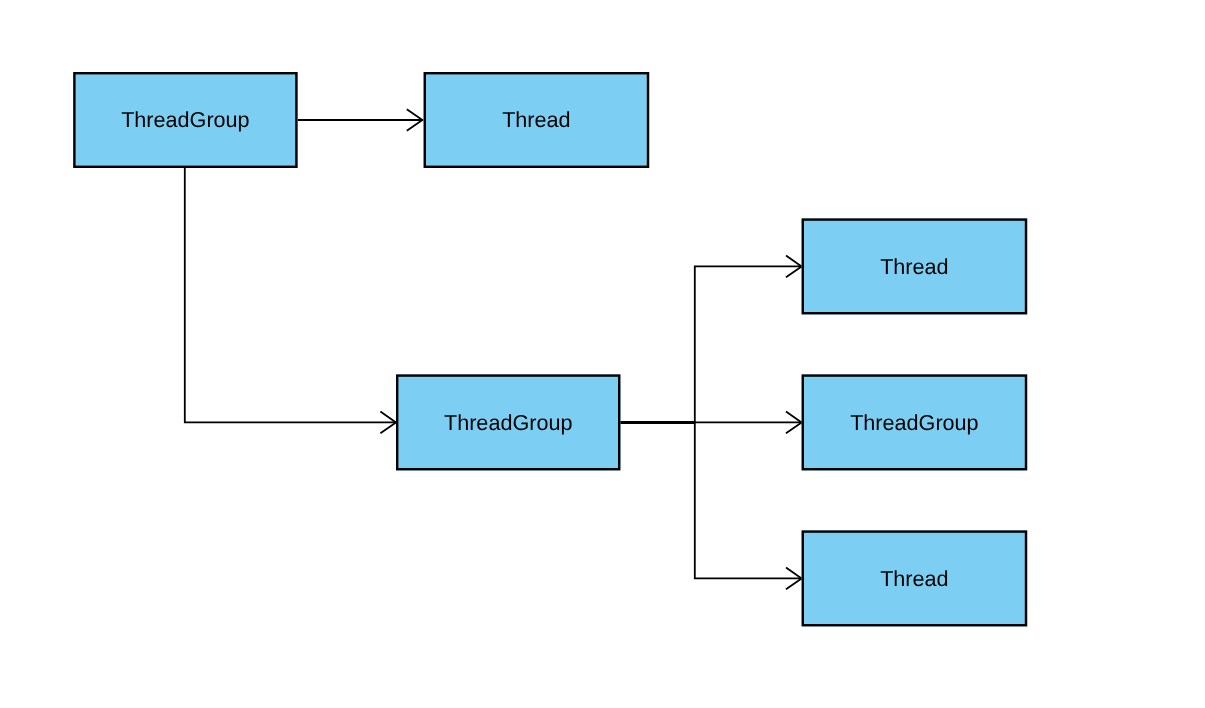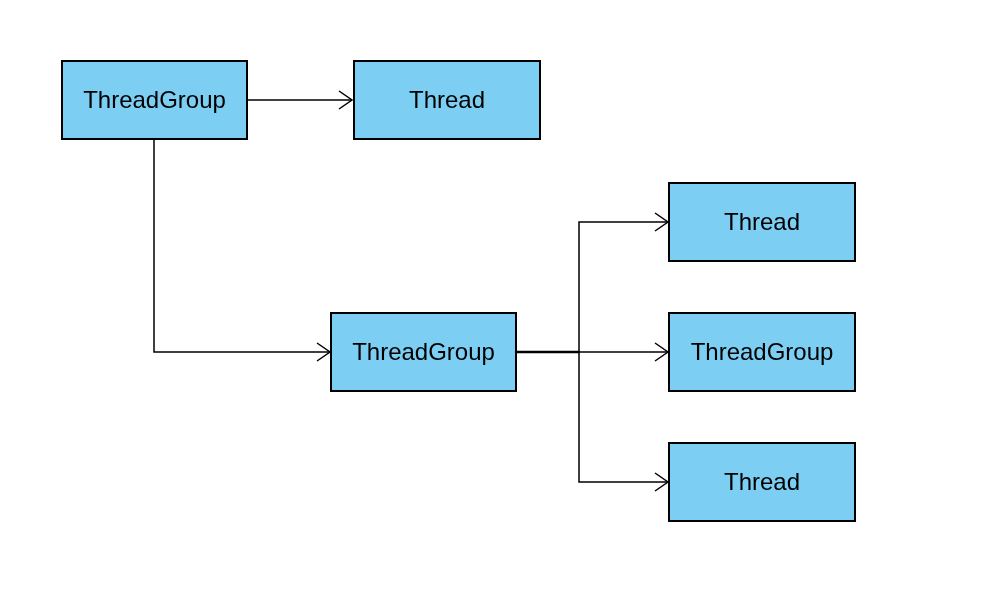--- a/index.html
+++ b/index.html
@@ -34,21 +34,21 @@
     fill: none;
   }
   .node {
     position: absolute;
     box-sizing: border-box;
     background: var(--node-fill, #7CCEF2);
     border: 2px solid var(--node-border, #000000);
     display: flex;
     align-items: center;
     justify-content: center;
-    font-size: 24px;
+    font-size: 18px;
     color: #000000;
     white-space: nowrap;
   }
   .node-root-threadgroup   { left: 61px;  top: 60px;  width: 187px; height: 80px; }
   .node-thread-top         { left: 353px; top: 60px;  width: 188px; height: 80px; }
   .node-mid-threadgroup    { left: 330px; top: 312px; width: 187px; height: 80px; }
   .node-thread-right-top   { left: 668px; top: 182px; width: 188px; height: 80px; }
   .node-right-threadgroup  { left: 668px; top: 312px; width: 188px; height: 80px; }
   .node-thread-right-bottom{ left: 668px; top: 442px; width: 188px; height: 80px; }
 </style>

